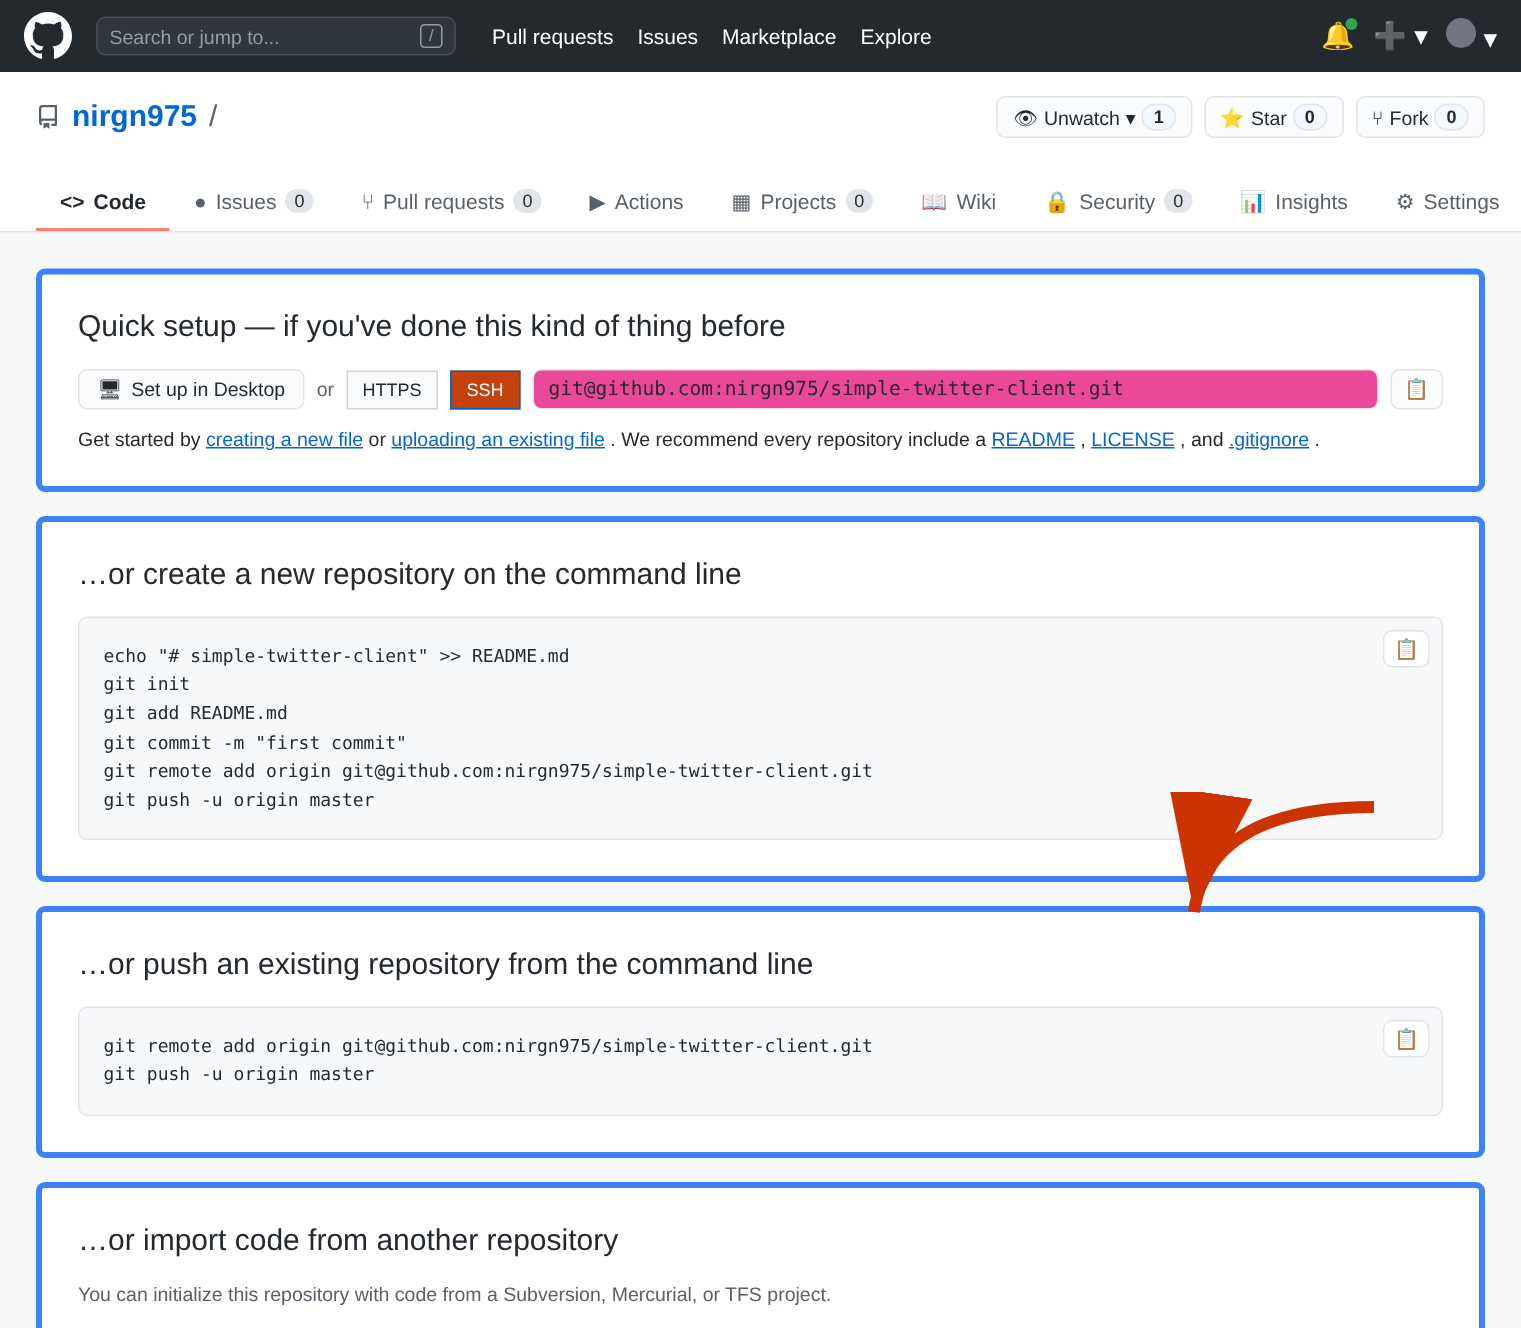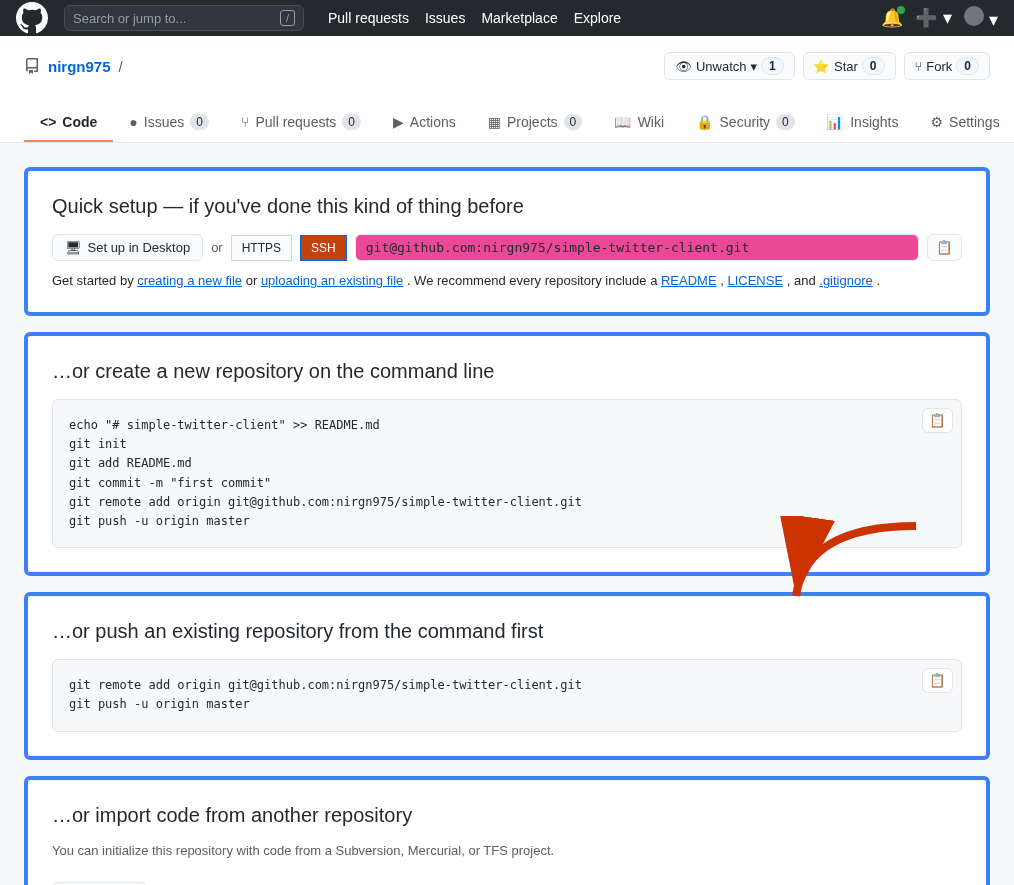--- a/index.html
+++ b/index.html
@@ -1,34 +1,34 @@
 <!DOCTYPE html>
 <html><head>
   <meta charset="utf-8">
   <style>
     * { box-sizing: border-box; margin: 0; padding: 0; }
     body { font-family: -apple-system, BlinkMacSystemFont, "Segoe UI", Helvetica, Arial, sans-serif; font-size: 14px; color: #24292e; background: #f6f8fa; }
 
     
-    .top-nav { background: #24292e; display: flex; align-items: center; padding: 0 16px; height: 36px; gap: 16px; }
+    .top-nav { background: #24292e; display: flex; align-items: center; padding: 0 16px; height: 48px; gap: 16px; }
     .github-logo { width: 32px; height: 32px; fill: white; flex-shrink: 0; }
     .search-bar { display: flex; align-items: center; background: #2f363d; border: 1px solid #444d56; border-radius: 6px; padding: 4px 8px; gap: 6px; min-width: 240px; }
     .search-bar input { background: transparent; border: none; outline: none; color: #fff; font-size: 13px; flex: 1; }
     .search-bar input::placeholder { color: #959da5; }
     .slash-key { border: 1px solid #959da5; border-radius: 3px; padding: 1px 5px; color: #959da5; font-size: 11px; }
     .nav-links { display: flex; align-items: center; gap: 16px; margin-left: 8px; }
     .nav-link { color: #fff; text-decoration: none; font-size: 14px; font-weight: 500; }
     .nav-right { margin-left: auto; display: flex; align-items: center; gap: 12px; }
     .nav-icon-btn { color: #fff; font-size: 18px; background: none; border: none; cursor: pointer; position: relative; }
     .notif-dot { width: 8px; height: 8px; background: #2ea44f; border-radius: 50%; position: absolute; top: -1px; right: -1px; }
     .avatar { width: 20px; height: 20px; border-radius: 50%; background: #6e7681; display: inline-block; }
 
     
     .repo-header { background: #fff; border-bottom: 1px solid #e1e4e8; padding: 16px 24px 0; }
-    .repo-breadcrumb { display: flex; align-items: flex-start; gap: 8px; font-size: 15px; margin-bottom: 12px; }
+    .repo-breadcrumb { display: flex; align-items: center; gap: 8px; font-size: 20px; margin-bottom: 12px; }
     .repo-breadcrumb a { color: #0366d6; text-decoration: none; font-weight: 600; }
     .repo-breadcrumb .sep { color: #586069; font-weight: 300; }
     .repo-breadcrumb .repo-name { color: #0366d6; font-weight: 600; }
     .repo-action-btn { display: flex; align-items: center; gap: 4px; padding: 4px 10px; font-size: 13px; border: 1px solid #e1e4e8; border-radius: 6px; background: #fafbfc; cursor: pointer; color: #24292e; text-decoration: none; }
     .count-badge { background: #f1f8ff; border: 1px solid #e1e4e8; border-radius: 20px; padding: 1px 7px; font-size: 12px; font-weight: 600; color: #24292e; }
     .repo-actions-row { display: flex; align-items: center; justify-content: flex-end; gap: 8px; margin-bottom: 12px; }
 
     
     .repo-tabs { display: flex; gap: 0; border-bottom: none; }
     .tab { display: flex; align-items: center; gap: 6px; padding: 10px 16px; font-size: 14px; color: #586069; cursor: pointer; border-bottom: 2px solid transparent; text-decoration: none; white-space: nowrap; }
@@ -218,21 +218,21 @@
   <div class="card" style="position:relative;">
 
     <svg style="position:absolute; right:60px; top:-80px; width:180px; height:100px;" viewBox="0 0 180 100">
       <defs>
         <marker id="arrowhead" markerWidth="10" markerHeight="7" refX="10" refY="3.5" orient="auto">
           <polygon points="0 0, 10 3.5, 0 7" fill="#cc3300"></polygon>
         </marker>
       </defs>
       <path d="M 170 10 Q 60 10 50 80" stroke="#cc3300" stroke-width="8" fill="none" marker-end="url(#arrowhead)"></path>
     </svg>
-    <h2 class="section-title">…or push an existing repository from the command first</h2>
+    <h2 class="section-title">…or push an existing repository from the command line</h2>
     <div class="code-section">
       <pre>git remote add origin git@github.com:nirgn975/simple-twitter-client.git
 git push -u origin master</pre>
       <button class="copy-corner-btn">
         <span>📋</span>
       </button>
     </div>
   </div>
 
   <div class="card">

